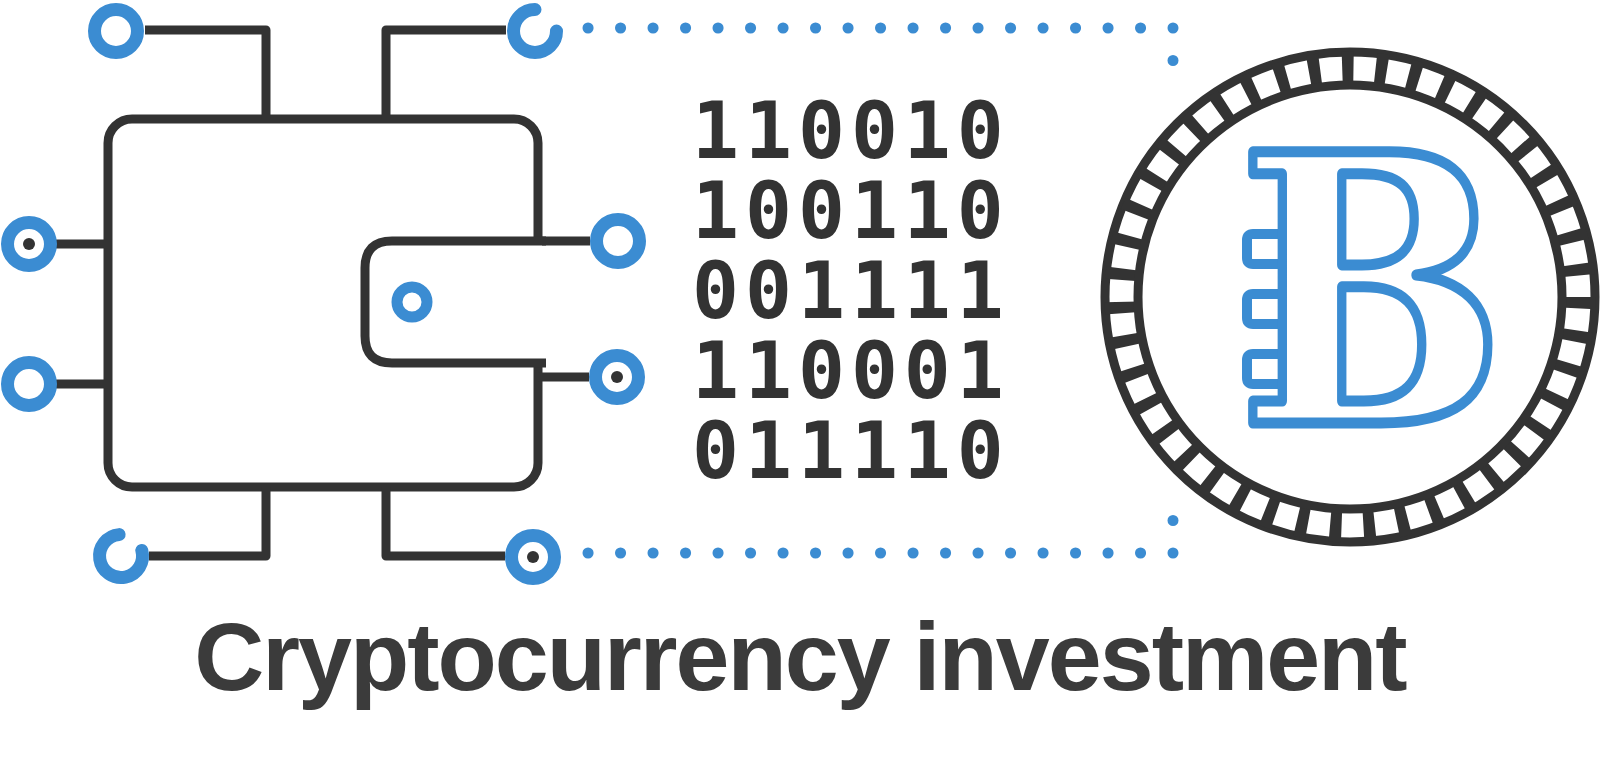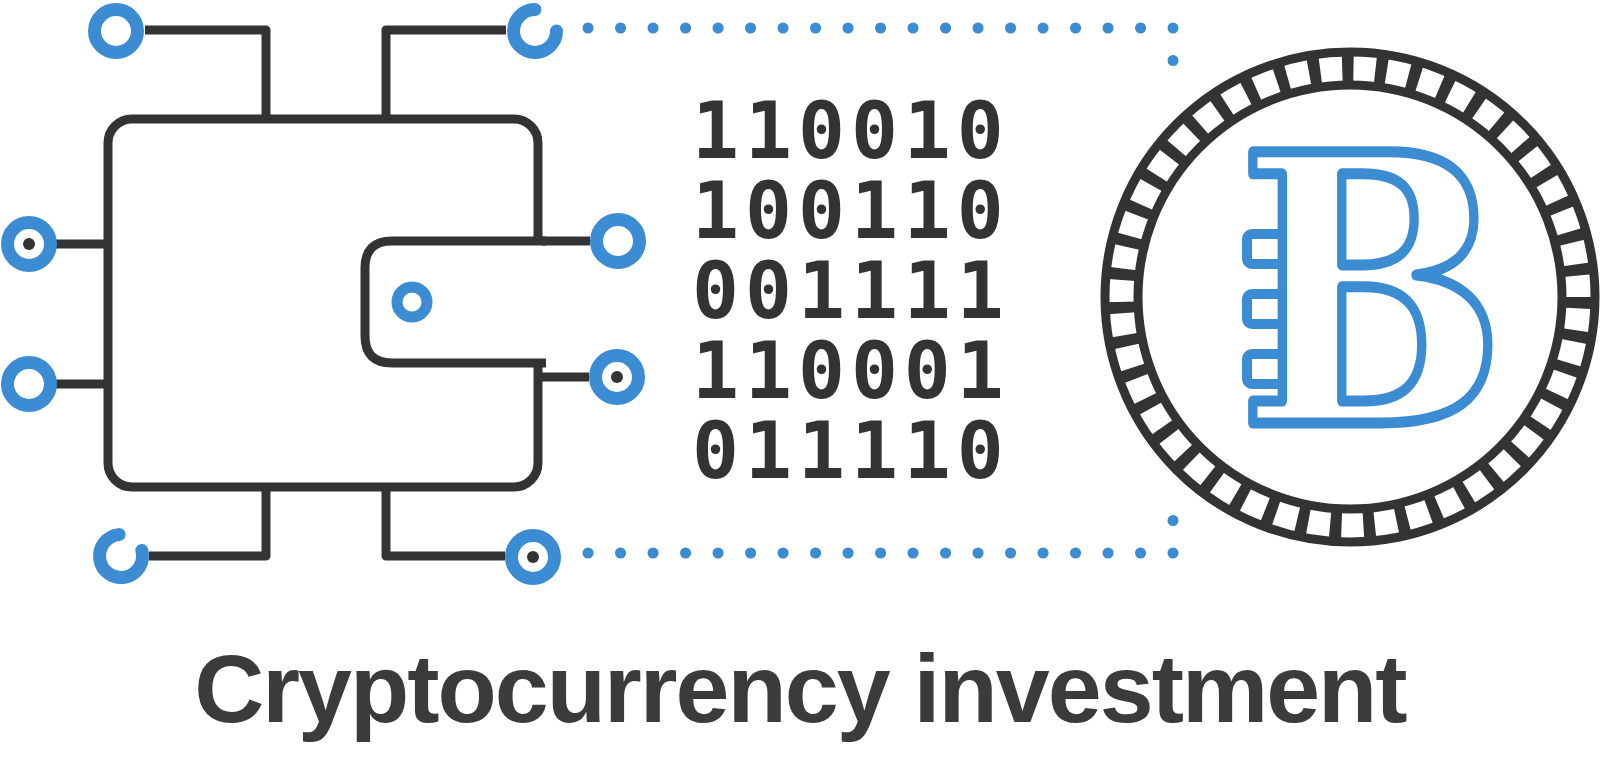--- a/index.html
+++ b/index.html
@@ -27,21 +27,21 @@
   .rim-outer{fill:#ffffff;stroke:#333333;stroke-width:9;}
   .rim-ticks{fill:none;stroke:#333333;stroke-width:34;stroke-dasharray:11.4 21.99;}
   .rim-inner{fill:#ffffff;stroke:#333333;stroke-width:9;}
   .b-bar{fill:#ffffff;stroke:#3b8cd2;stroke-width:10;stroke-linejoin:round;}
   .b-glyph{
     fill:#ffffff;stroke:#3b8cd2;stroke-width:11;stroke-linejoin:round;
     font-family:"DejaVu Serif", serif;font-weight:bold;font-size:372px;
   }
   
   .caption{
-    position:absolute;top:636px;left:0;width:1600px;text-align:center;
+    position:absolute;top:604px;left:0;width:1600px;text-align:center;
     font-weight:bold;font-size:97px;line-height:1.1;letter-spacing:-2px;color:#3b3b3b;
   }
 </style>
 </head>
 <body>
 
 <svg width="1600" height="620" viewBox="0 0 1600 620">
 
   <g>
     <rect class="wallet-body" x="108" y="119" width="430" height="368" rx="24" ry="24"></rect>

